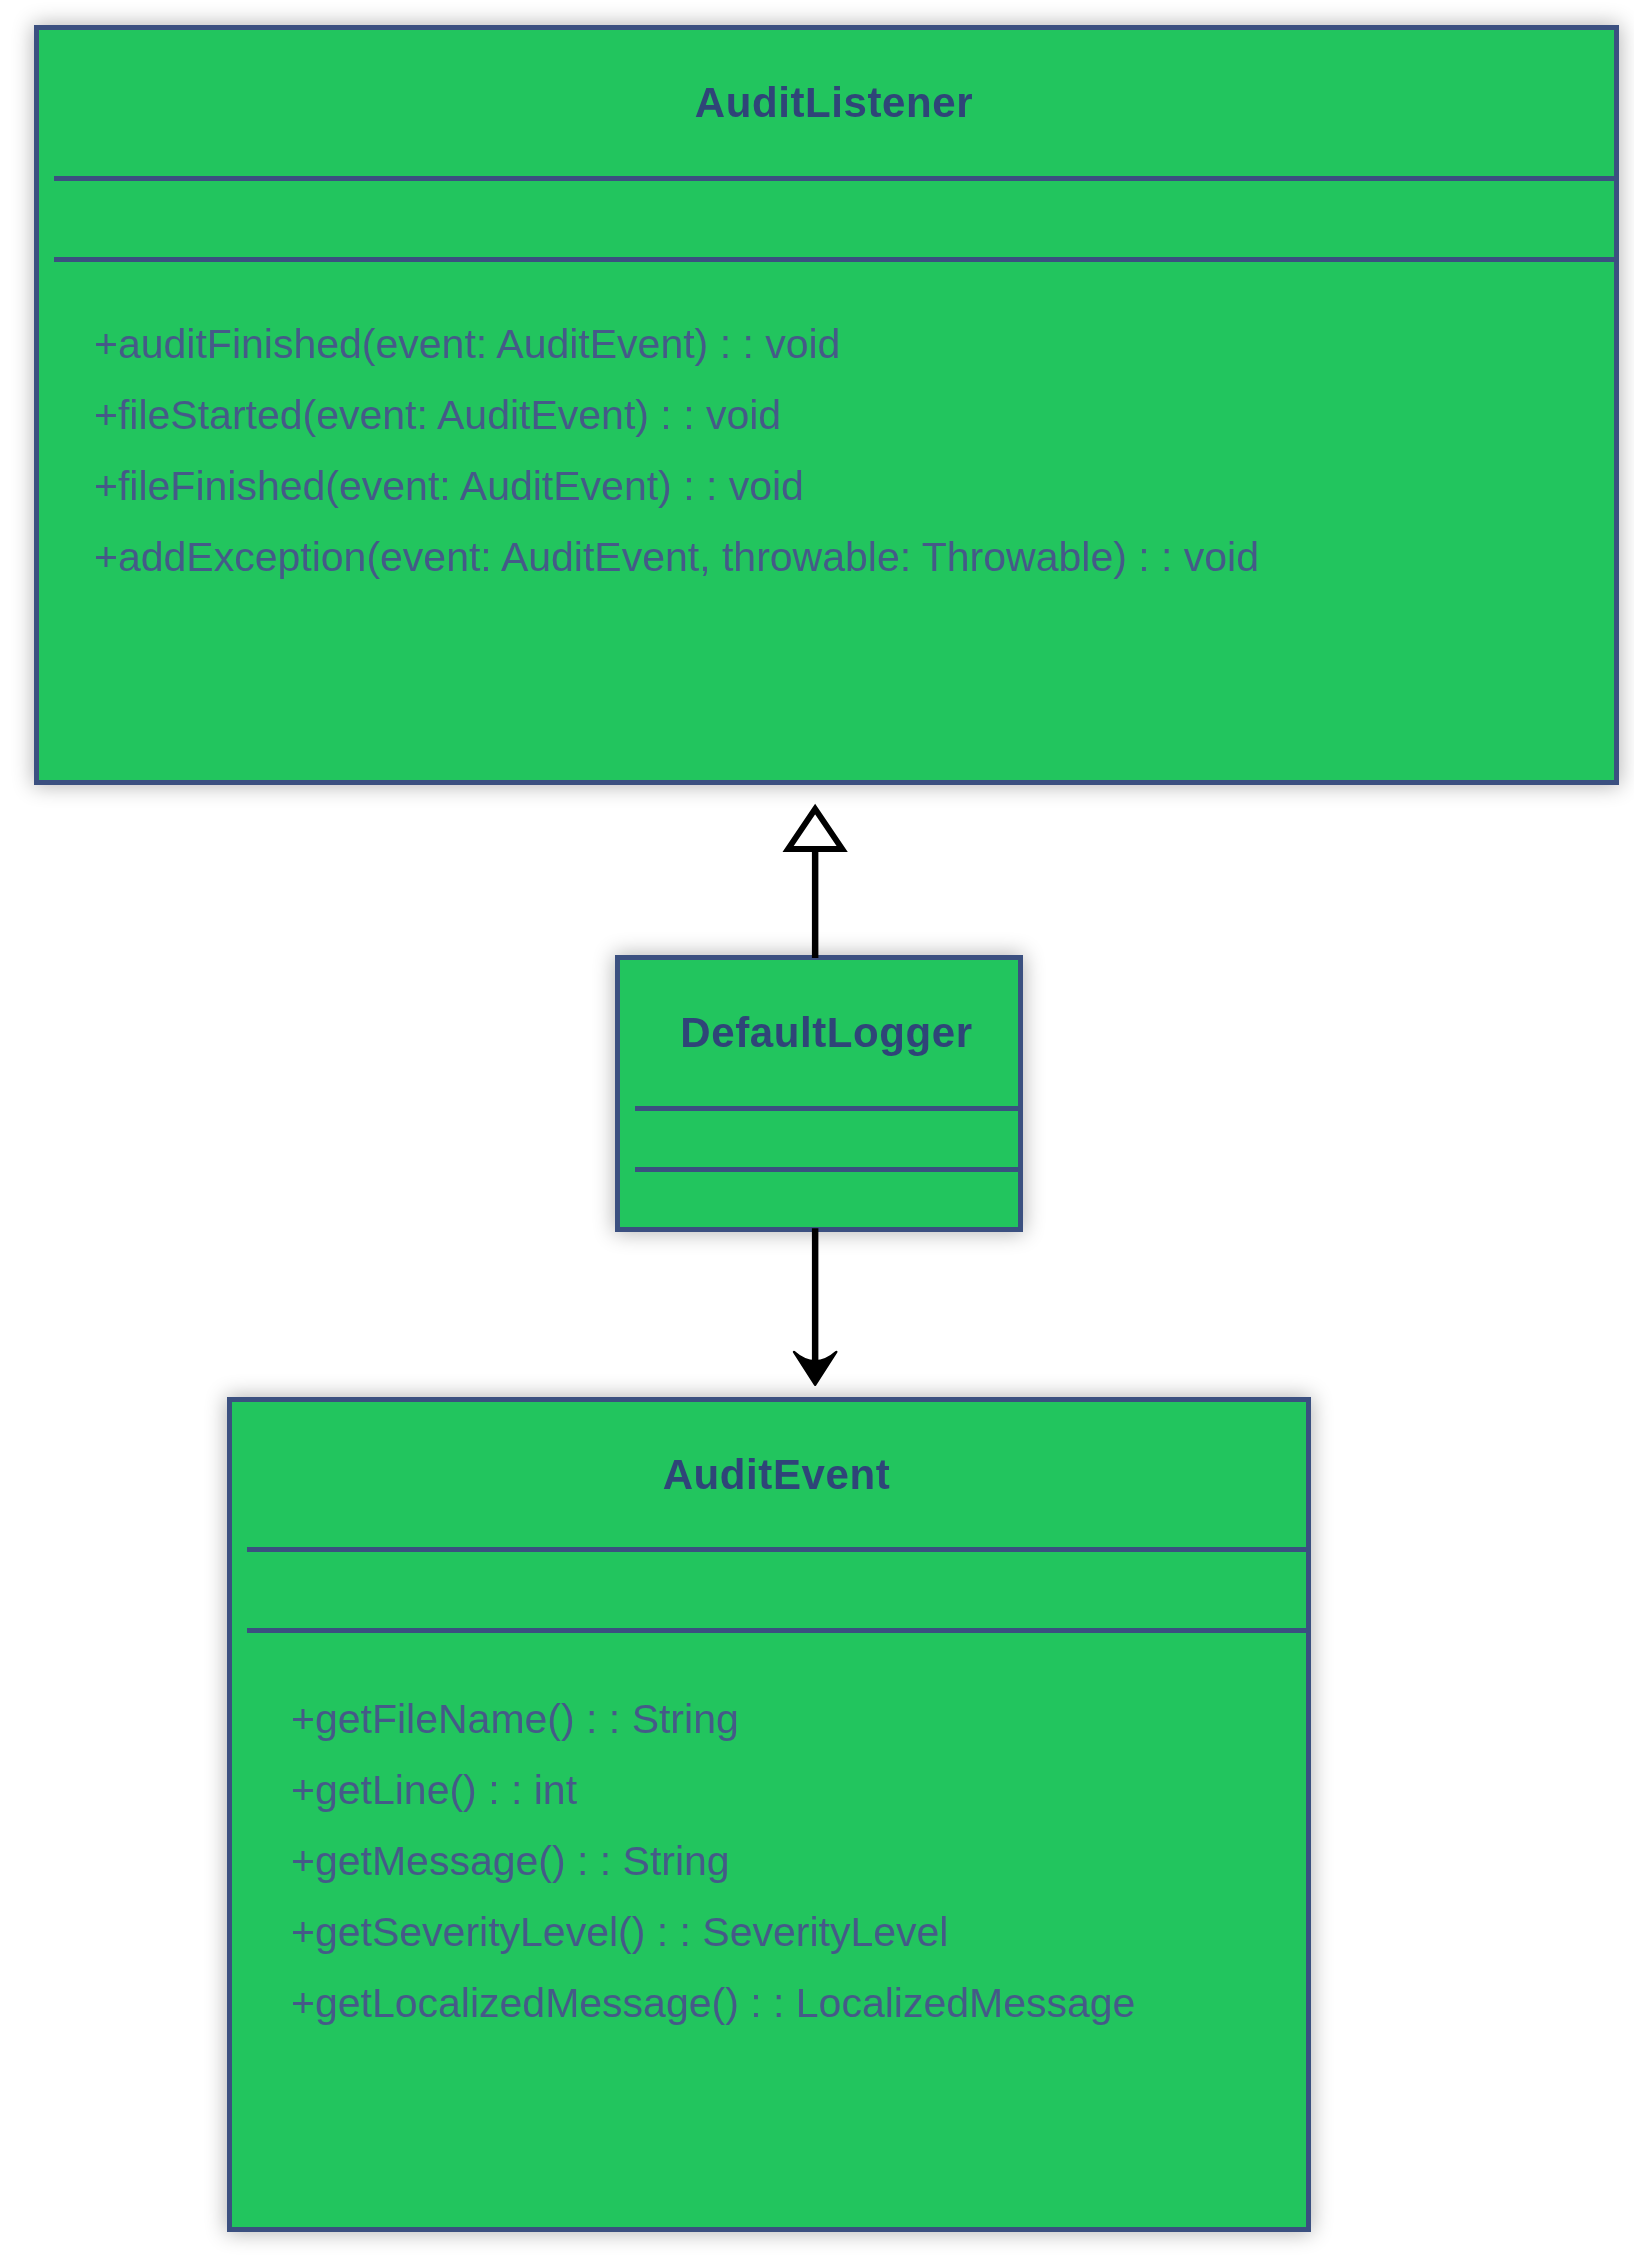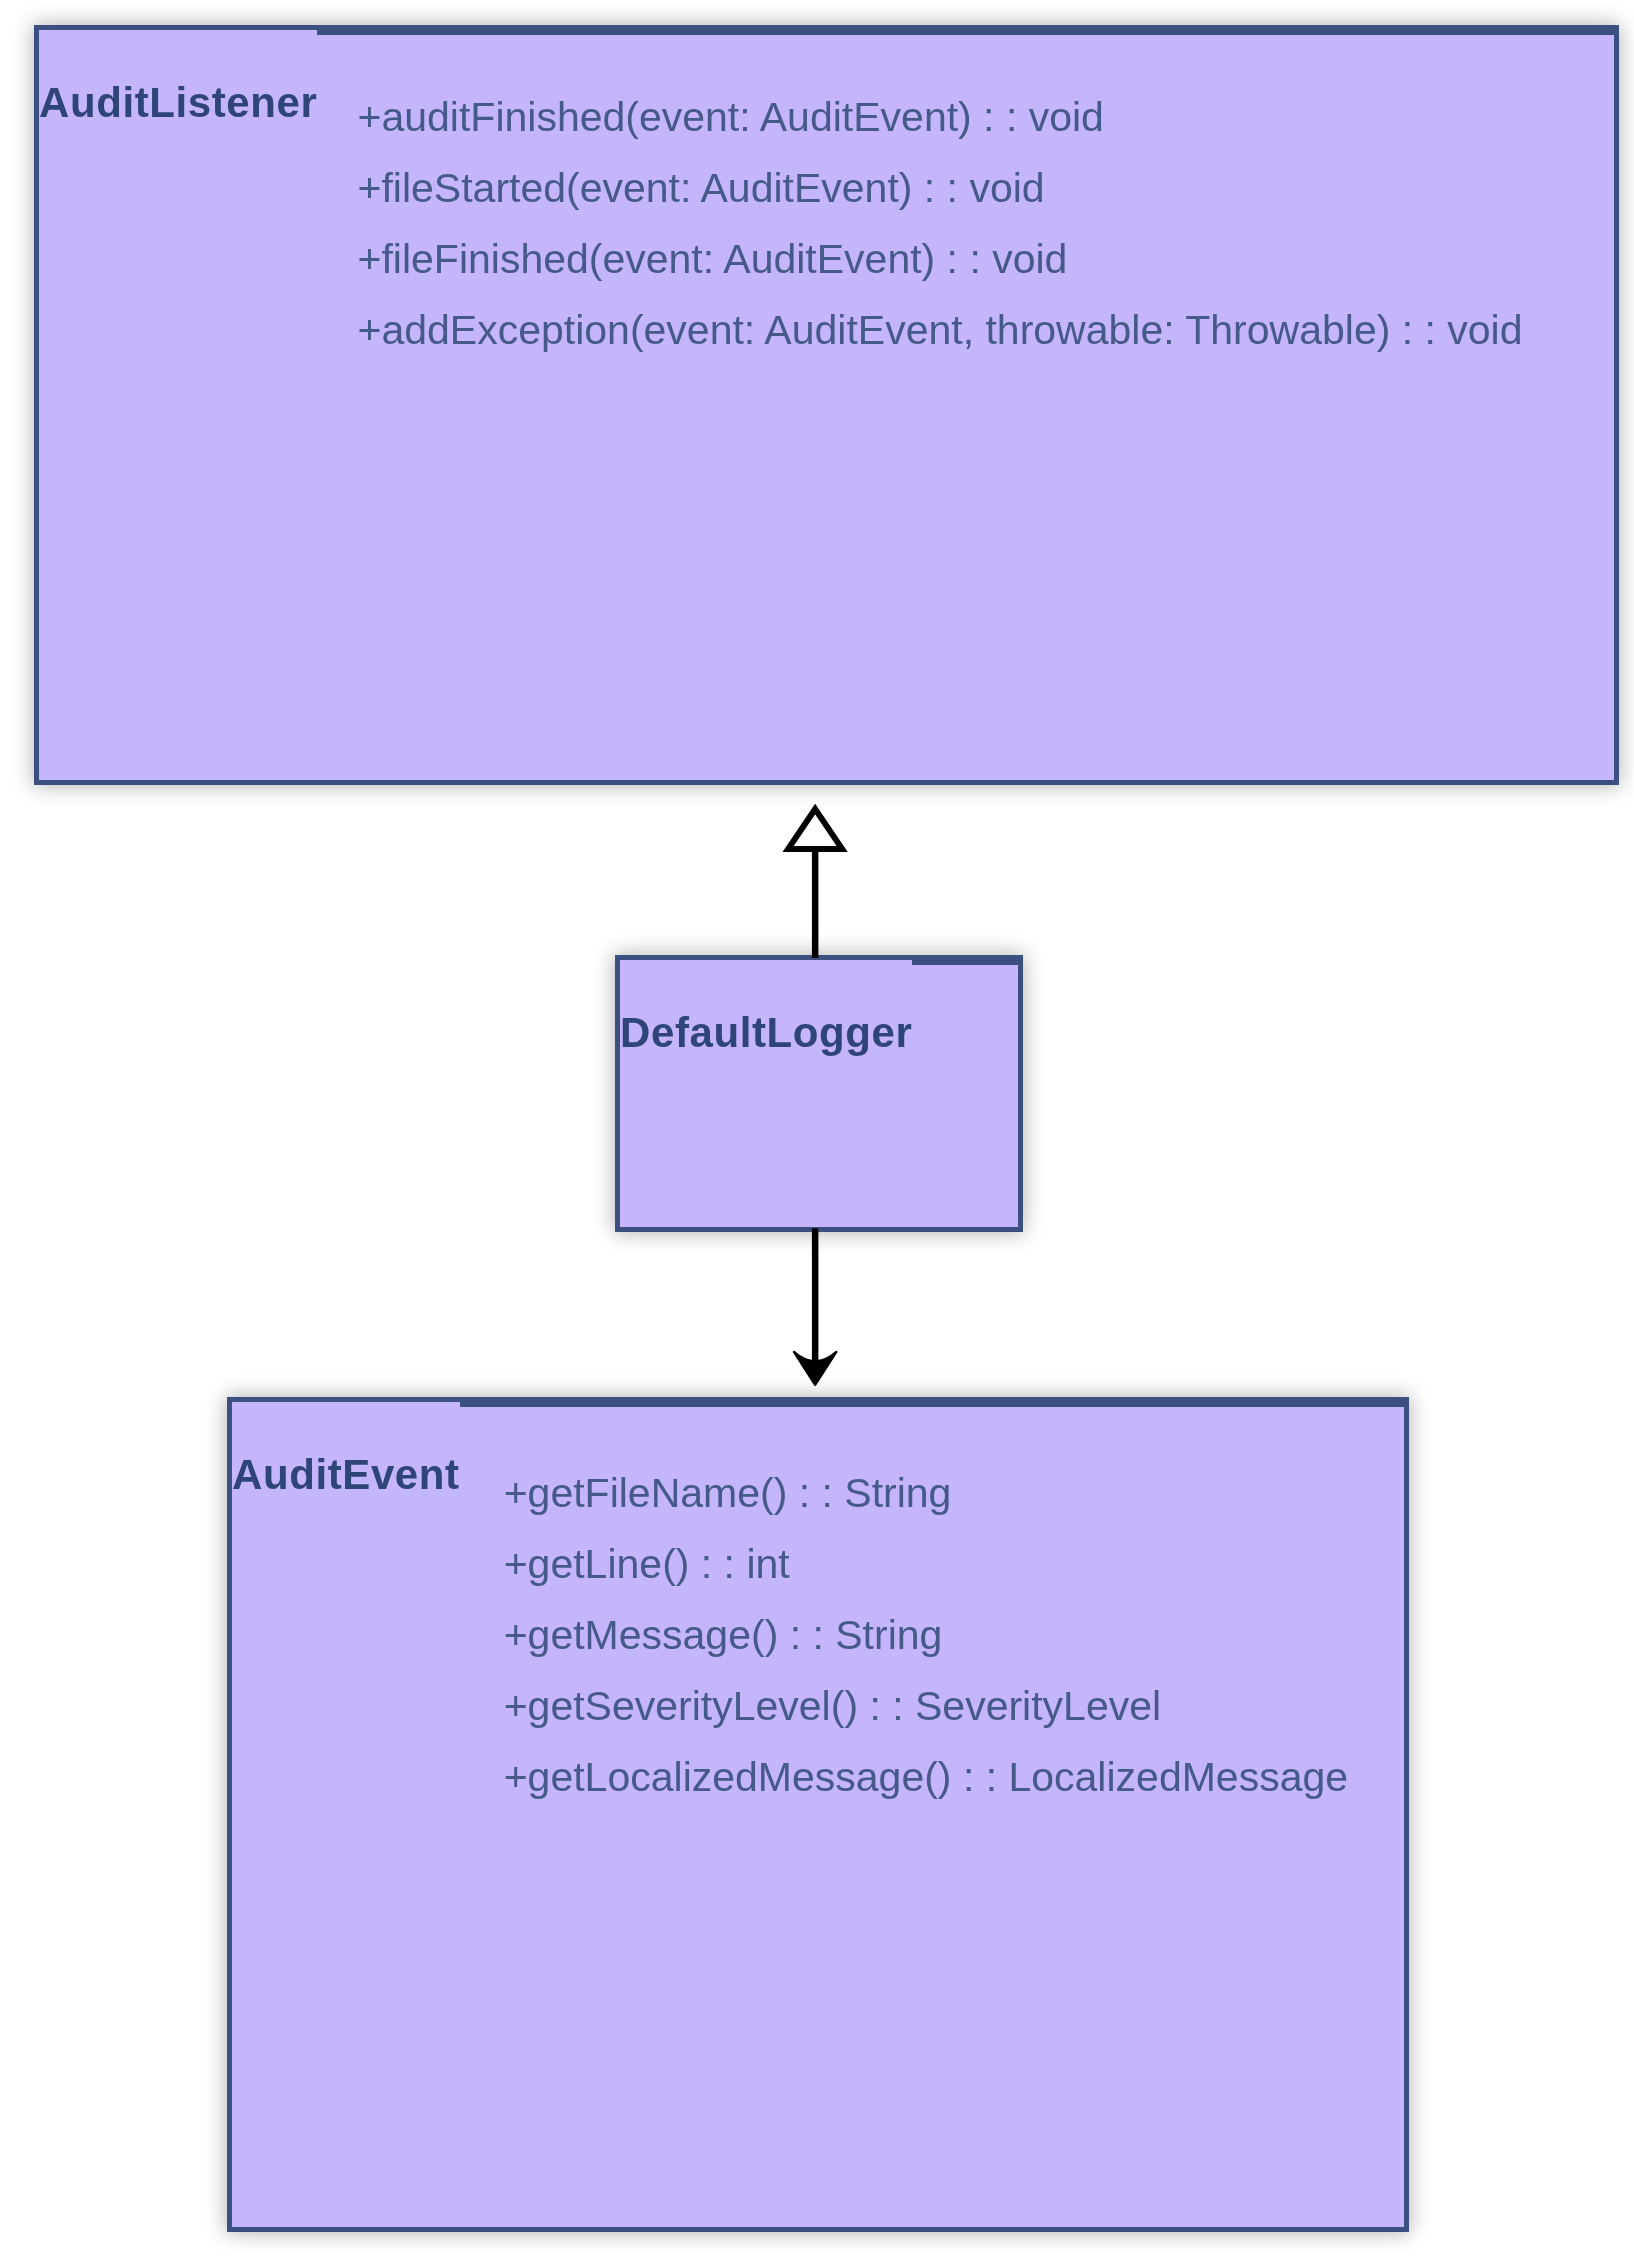--- a/index.html
+++ b/index.html
@@ -11,24 +11,26 @@
   #canvas {
     position: relative;
     width: 1635px;
     height: 2261px;
     background: #ffffff;
     overflow: hidden;
   }
   .uml-class {
     position: absolute;
     box-sizing: border-box;
-    background: #c4b5fd;
+    background: #22c55e;
     border: 5.9px solid #3b5080;
     box-shadow: 0 0 20px 1.2px rgba(0,0,0,0.30);
     display: flex;
+    flex-direction: column;
+    padding-left: 15px;
   }
   .compartment {
     box-sizing: border-box;
   }
   .title-compartment {
     display: flex;
     align-items: center;
     justify-content: center;
   }
   .class-title {
@@ -72,21 +74,21 @@
     height: 277px;
   }
   #box-defaultlogger .title-compartment   { height: 146px; }
   #box-defaultlogger .attrs-compartment   { height: 61px; }
   #box-defaultlogger .methods-compartment { padding: 0; }
 
   
   #box-auditevent {
     left: 227px;
     top: 1397px;
-    width: 1182px;
+    width: 1084px;
     height: 835px;
   }
   #box-auditevent .title-compartment   { height: 145px; }
   #box-auditevent .attrs-compartment   { height: 81px; }
   #box-auditevent .methods-compartment { padding: 51px 17.7px 0 44px; }
 
   #connector-layer {
     position: absolute;
     left: 0;
     top: 0;

